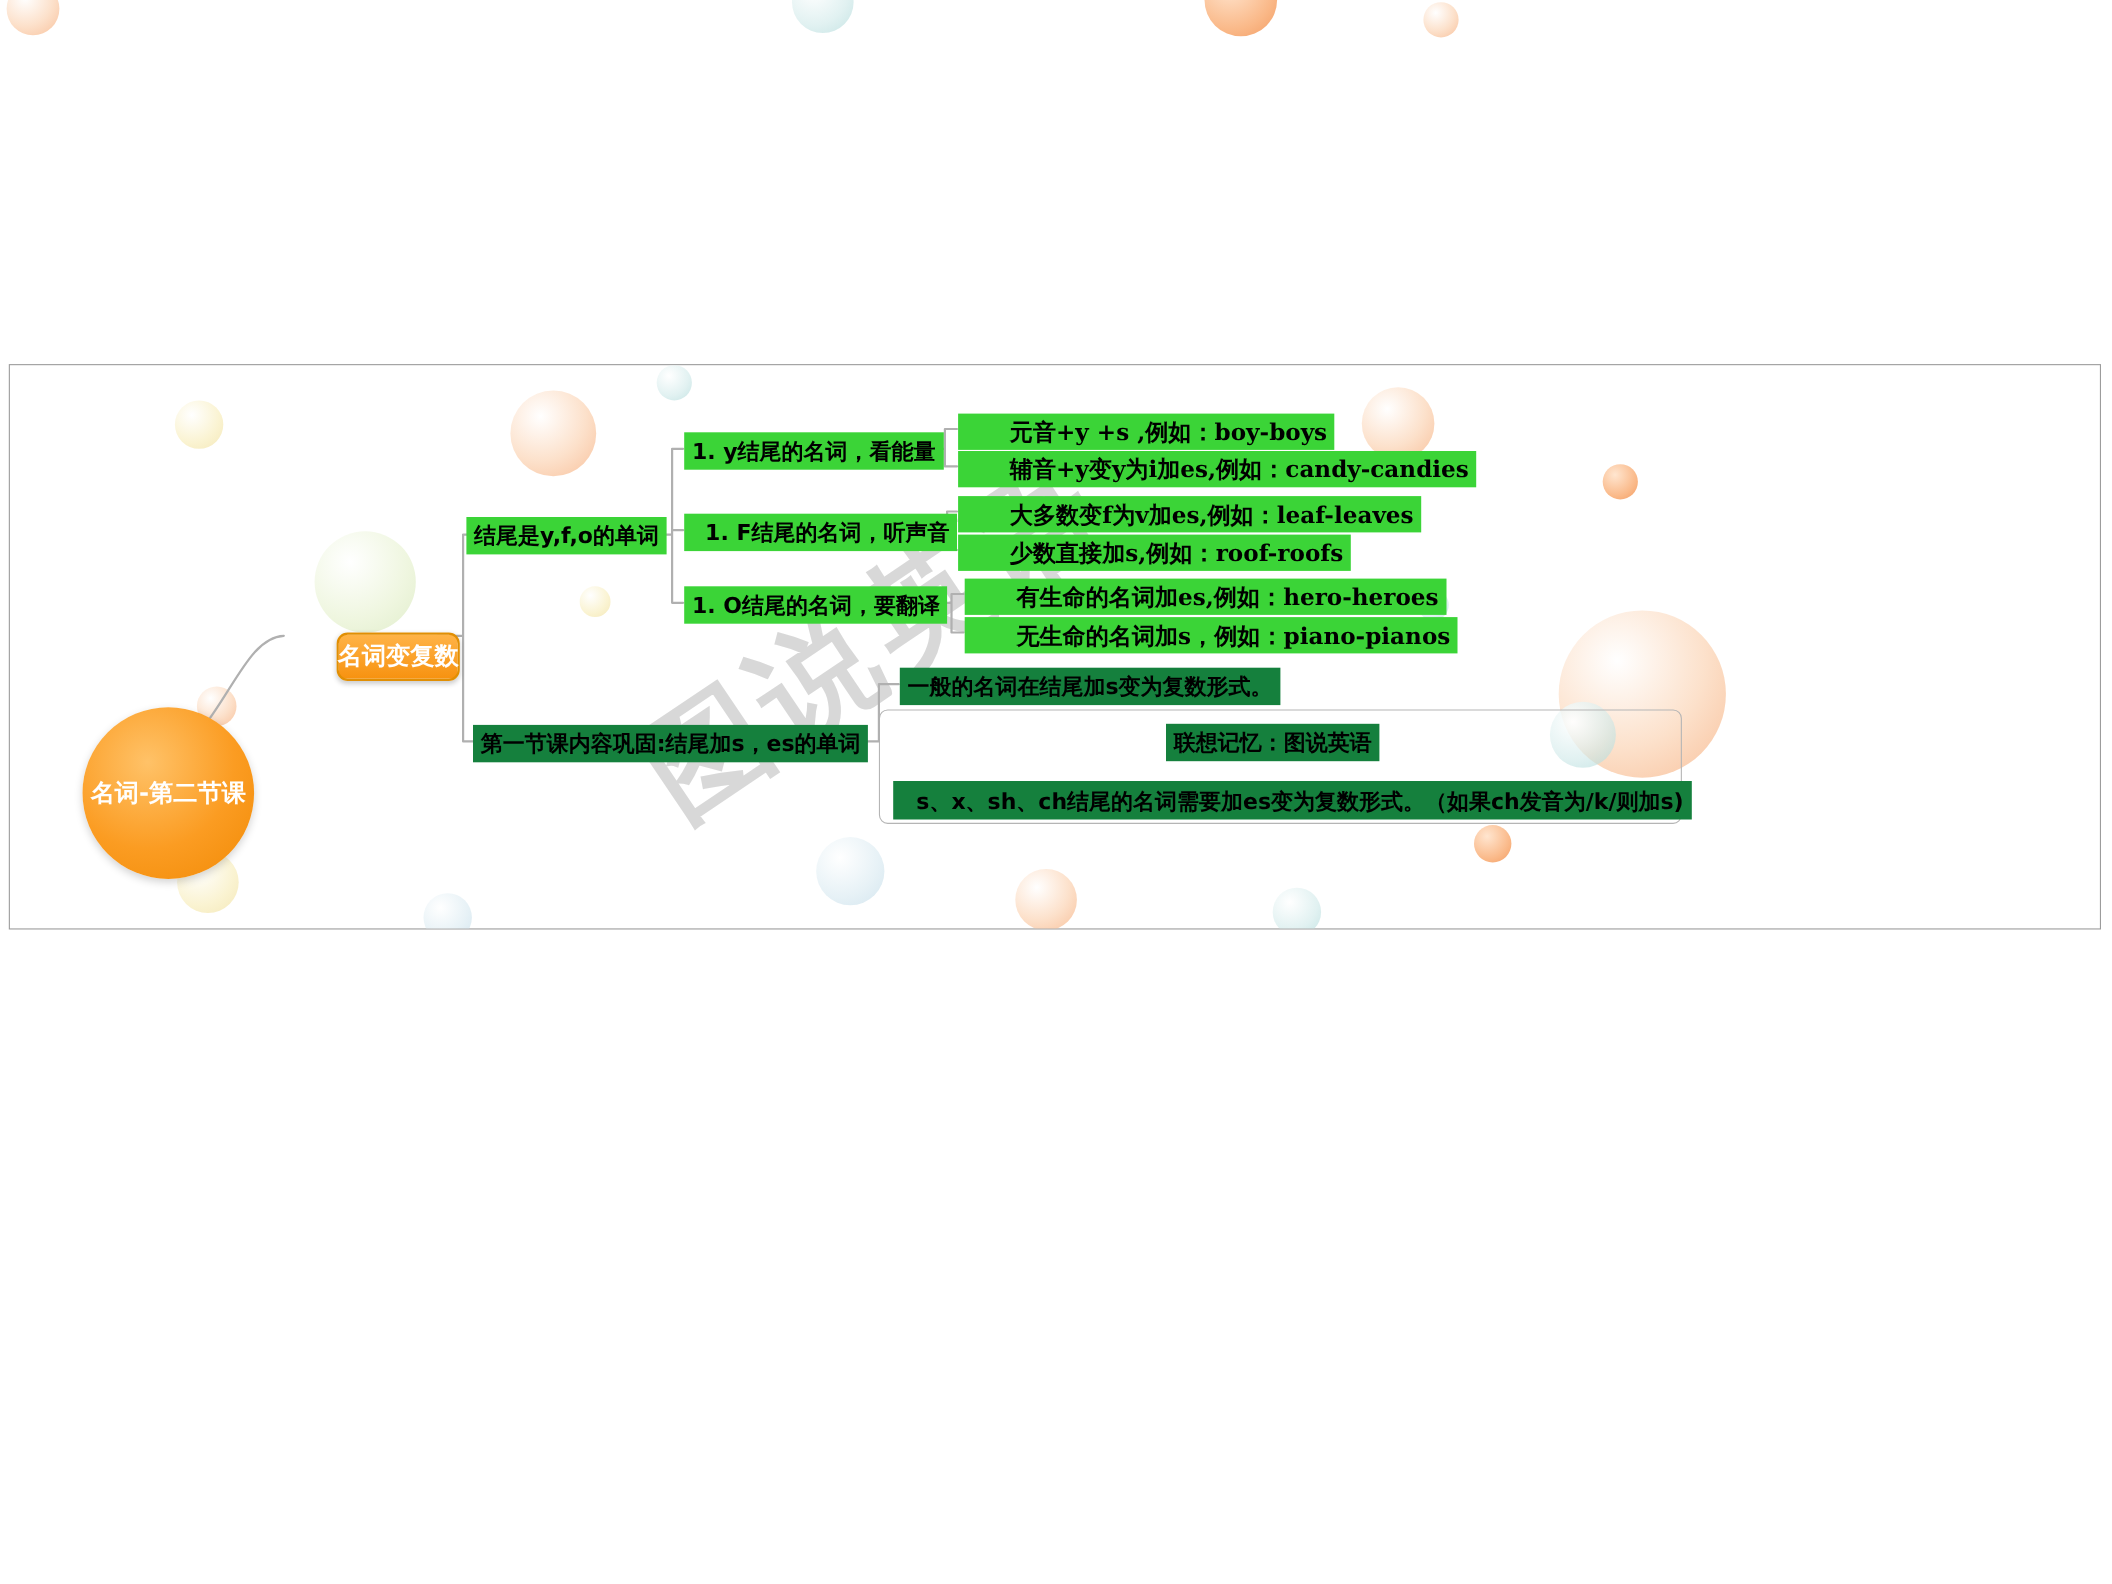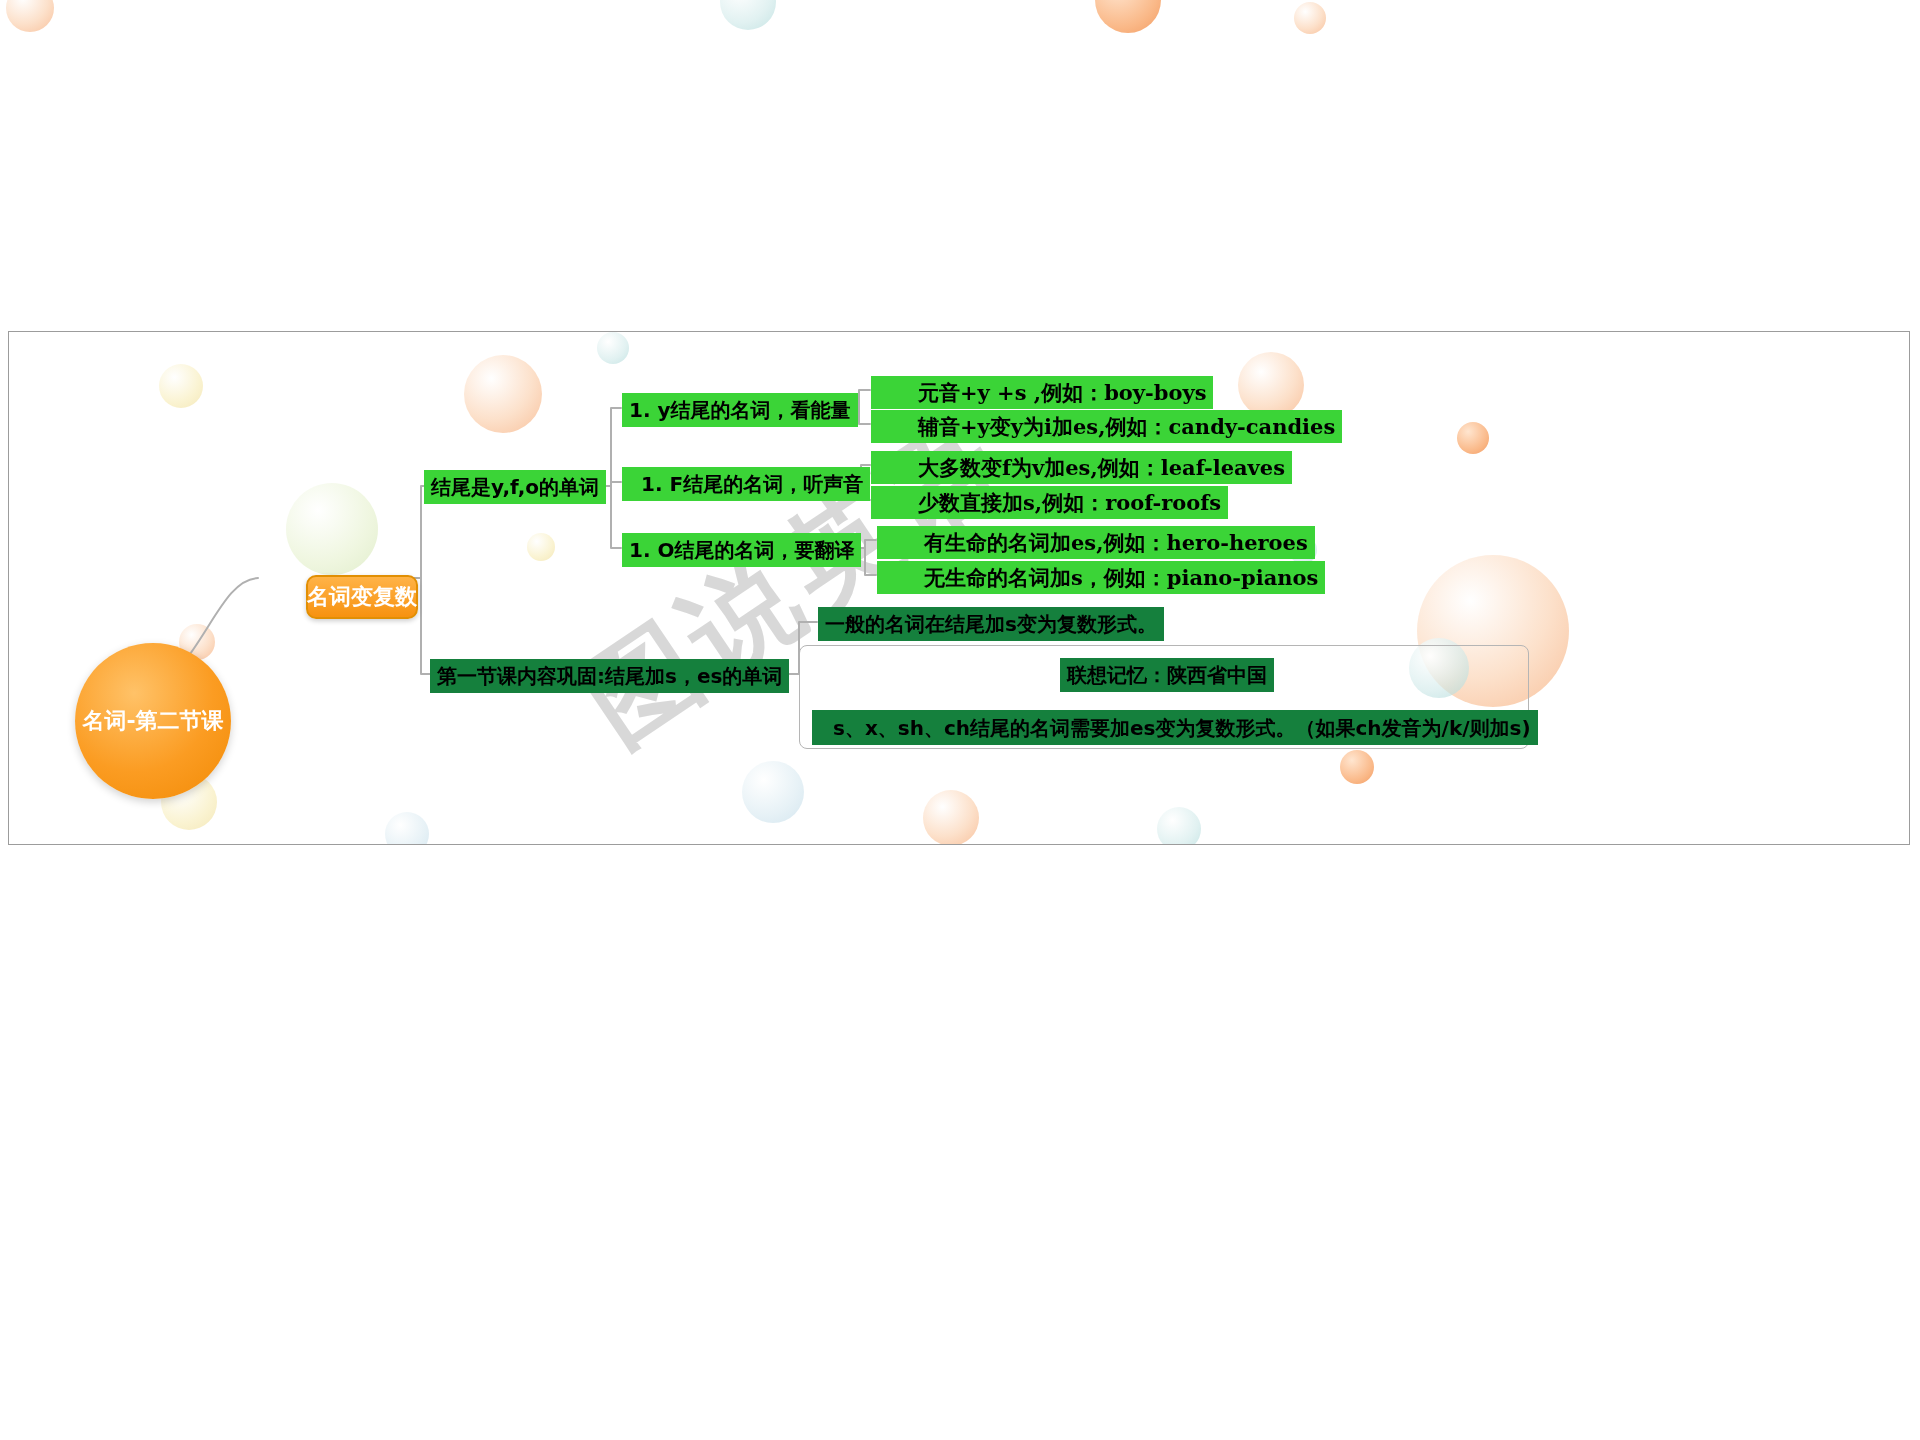--- a/index.html
+++ b/index.html
@@ -109,16 +109,16 @@
   <div class="hl hl-green" style="left:622px;top:467px;height:30px;padding-left:19px;">1. F结尾的名词，听声音</div>
   <div class="hl hl-green example" style="left:871px;top:451px;height:29px;">大多数变f为v加es,例如：leaf-leaves</div>
   <div class="hl hl-green example" style="left:871px;top:486px;height:29px;text-align:right;">少数直接加s,例如：roof-roofs</div>
 
   <div class="hl hl-green" style="left:622px;top:533px;height:30px;">1. O结尾的名词，要翻译</div>
   <div class="hl hl-green example" style="left:877px;top:526px;height:29px;">有生命的名词加es,例如：hero-heroes</div>
   <div class="hl hl-green example" style="left:877px;top:561px;height:29px;">无生命的名词加s，例如：piano-pianos</div>
 
   <div class="hl hl-yellow" style="left:430px;top:659px;height:30px;">第一节课内容巩固:结尾加s，es的单词</div>
   <div class="hl hl-yellow" style="left:818px;top:607px;height:30px;">一般的名词在结尾加s变为复数形式。</div>
-  <div class="hl hl-yellow" style="left:1060px;top:658px;height:30px;">联想记忆：陕西省中国</div>
+  <div class="hl hl-yellow" style="left:1060px;top:658px;height:30px;">联想记忆：图说英语</div>
   <div class="hl hl-yellow" style="left:812px;top:710px;height:31px;padding-left:21px;">s、x、sh、ch结尾的名词需要加es变为复数形式。（如果ch发音为/k/则加s)</div>
 
 </div>
 
 </body></html>

